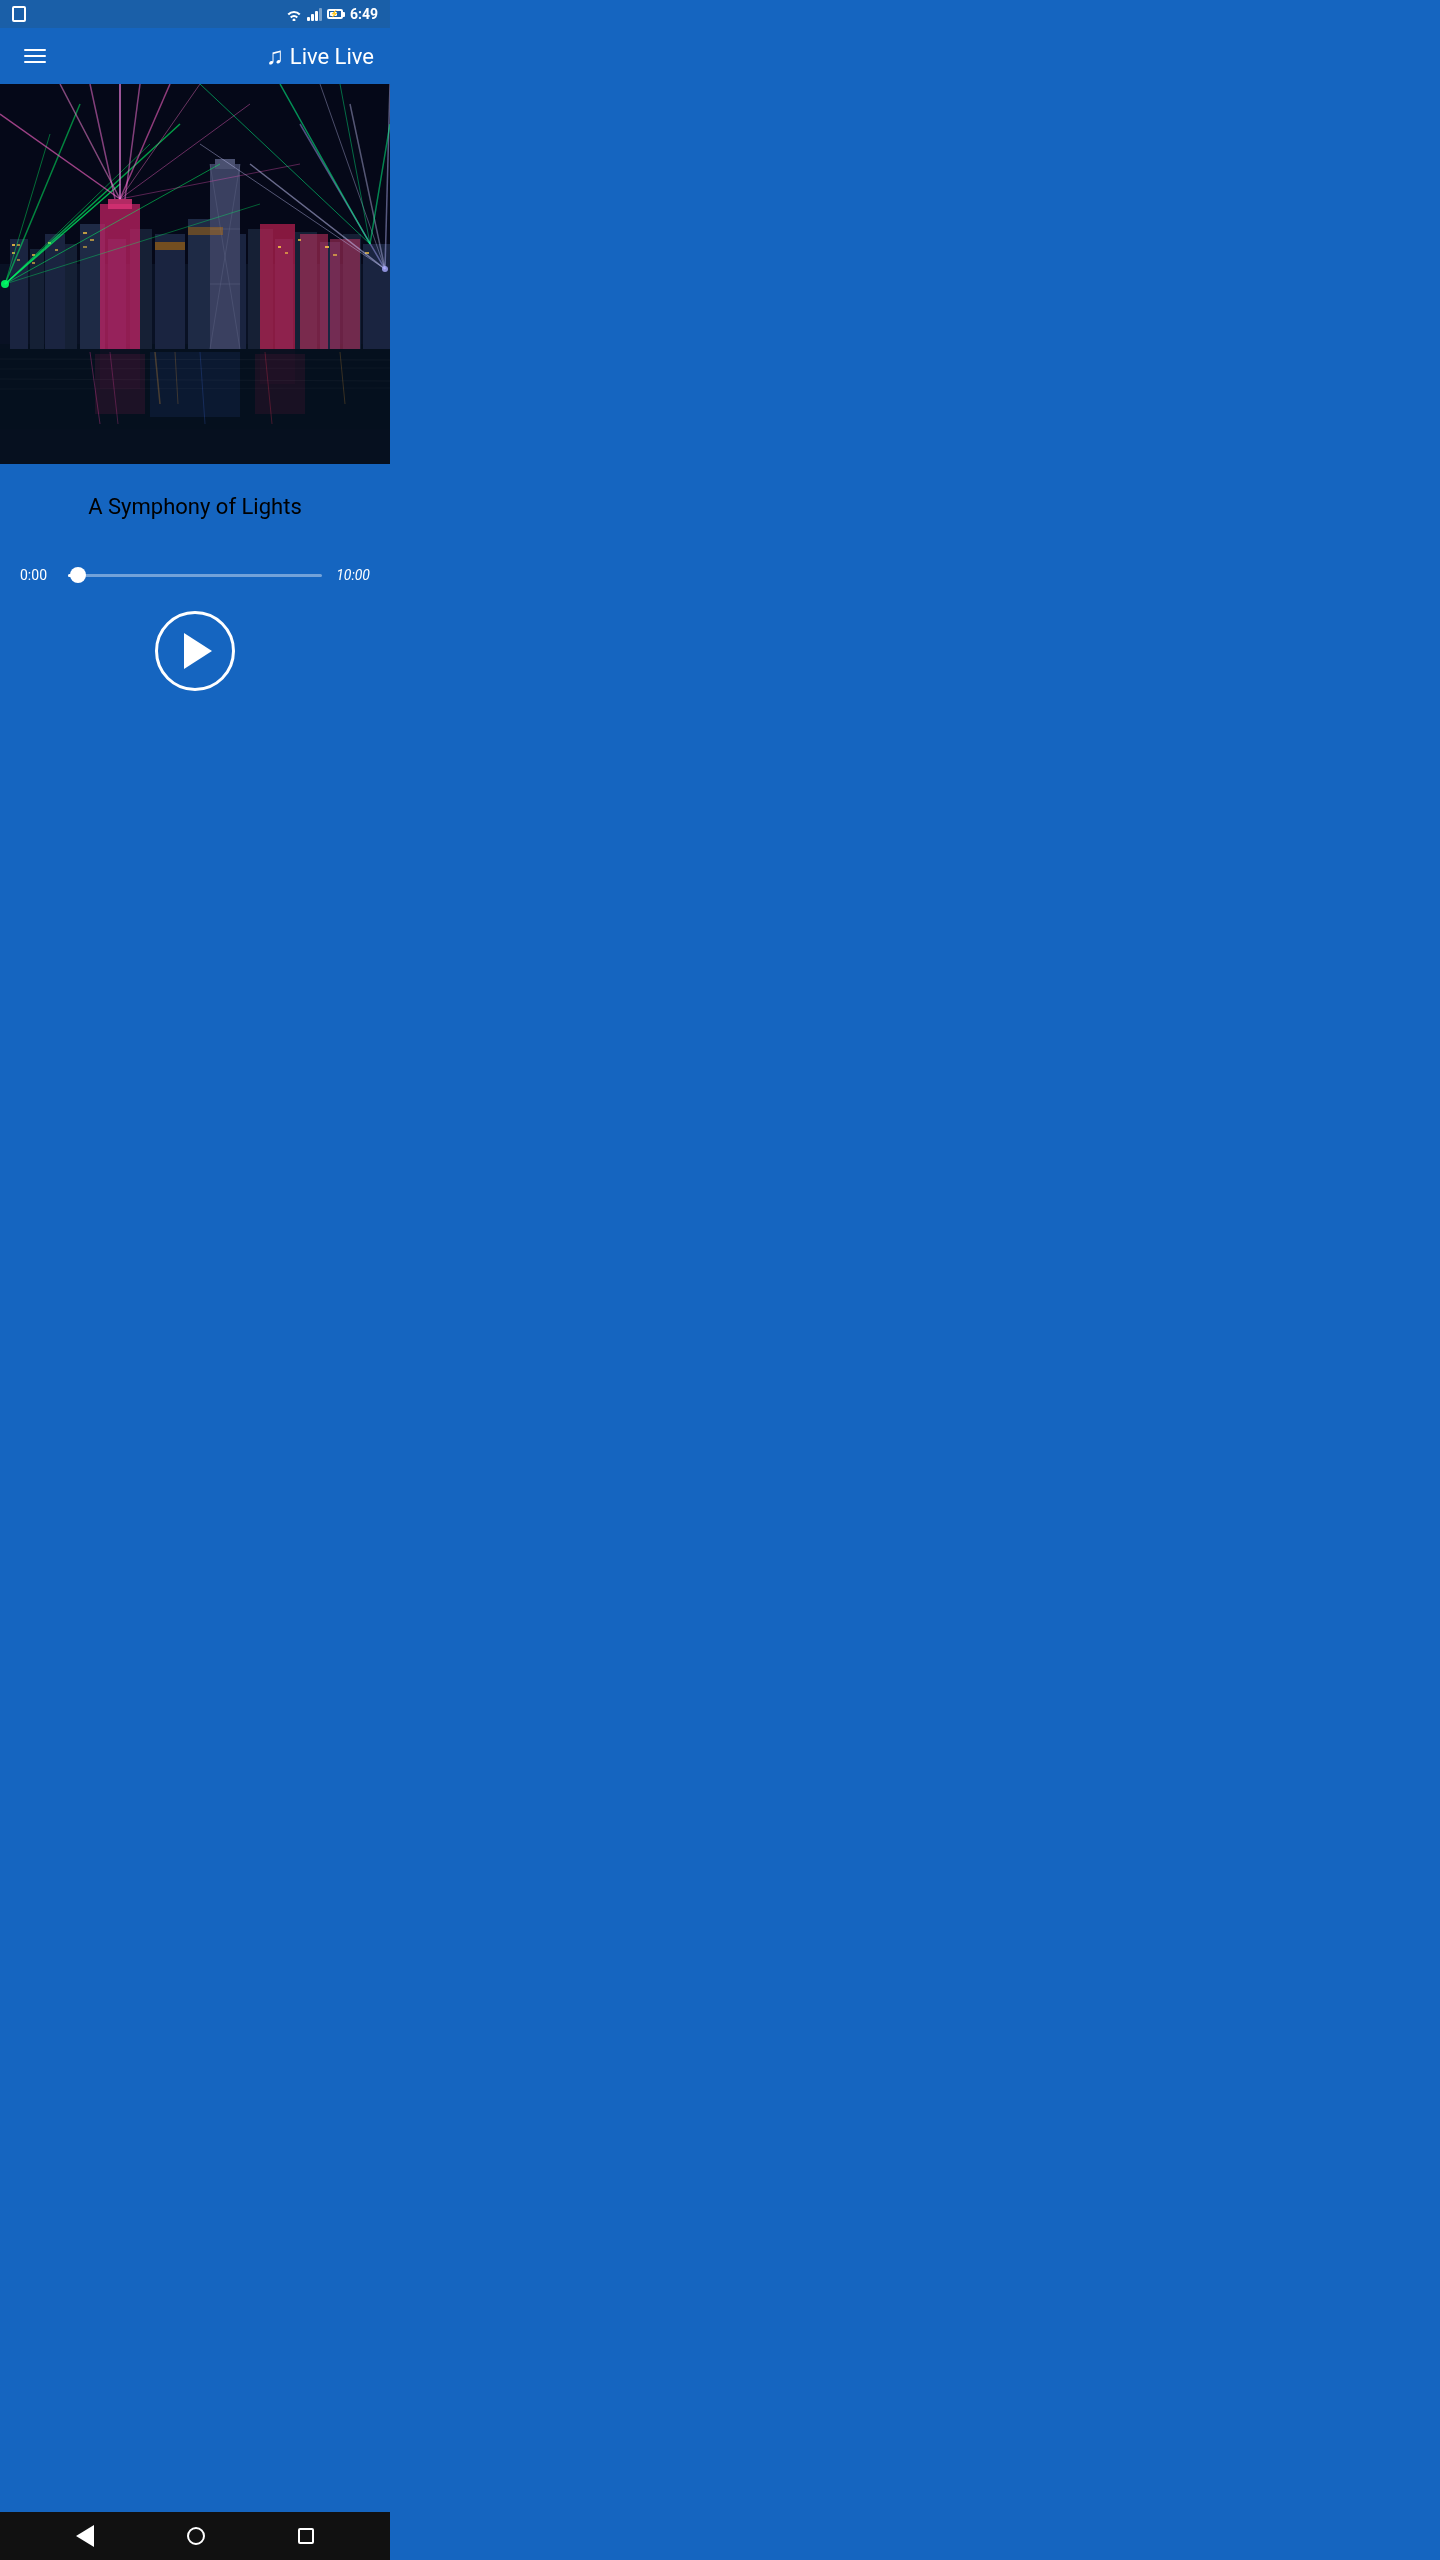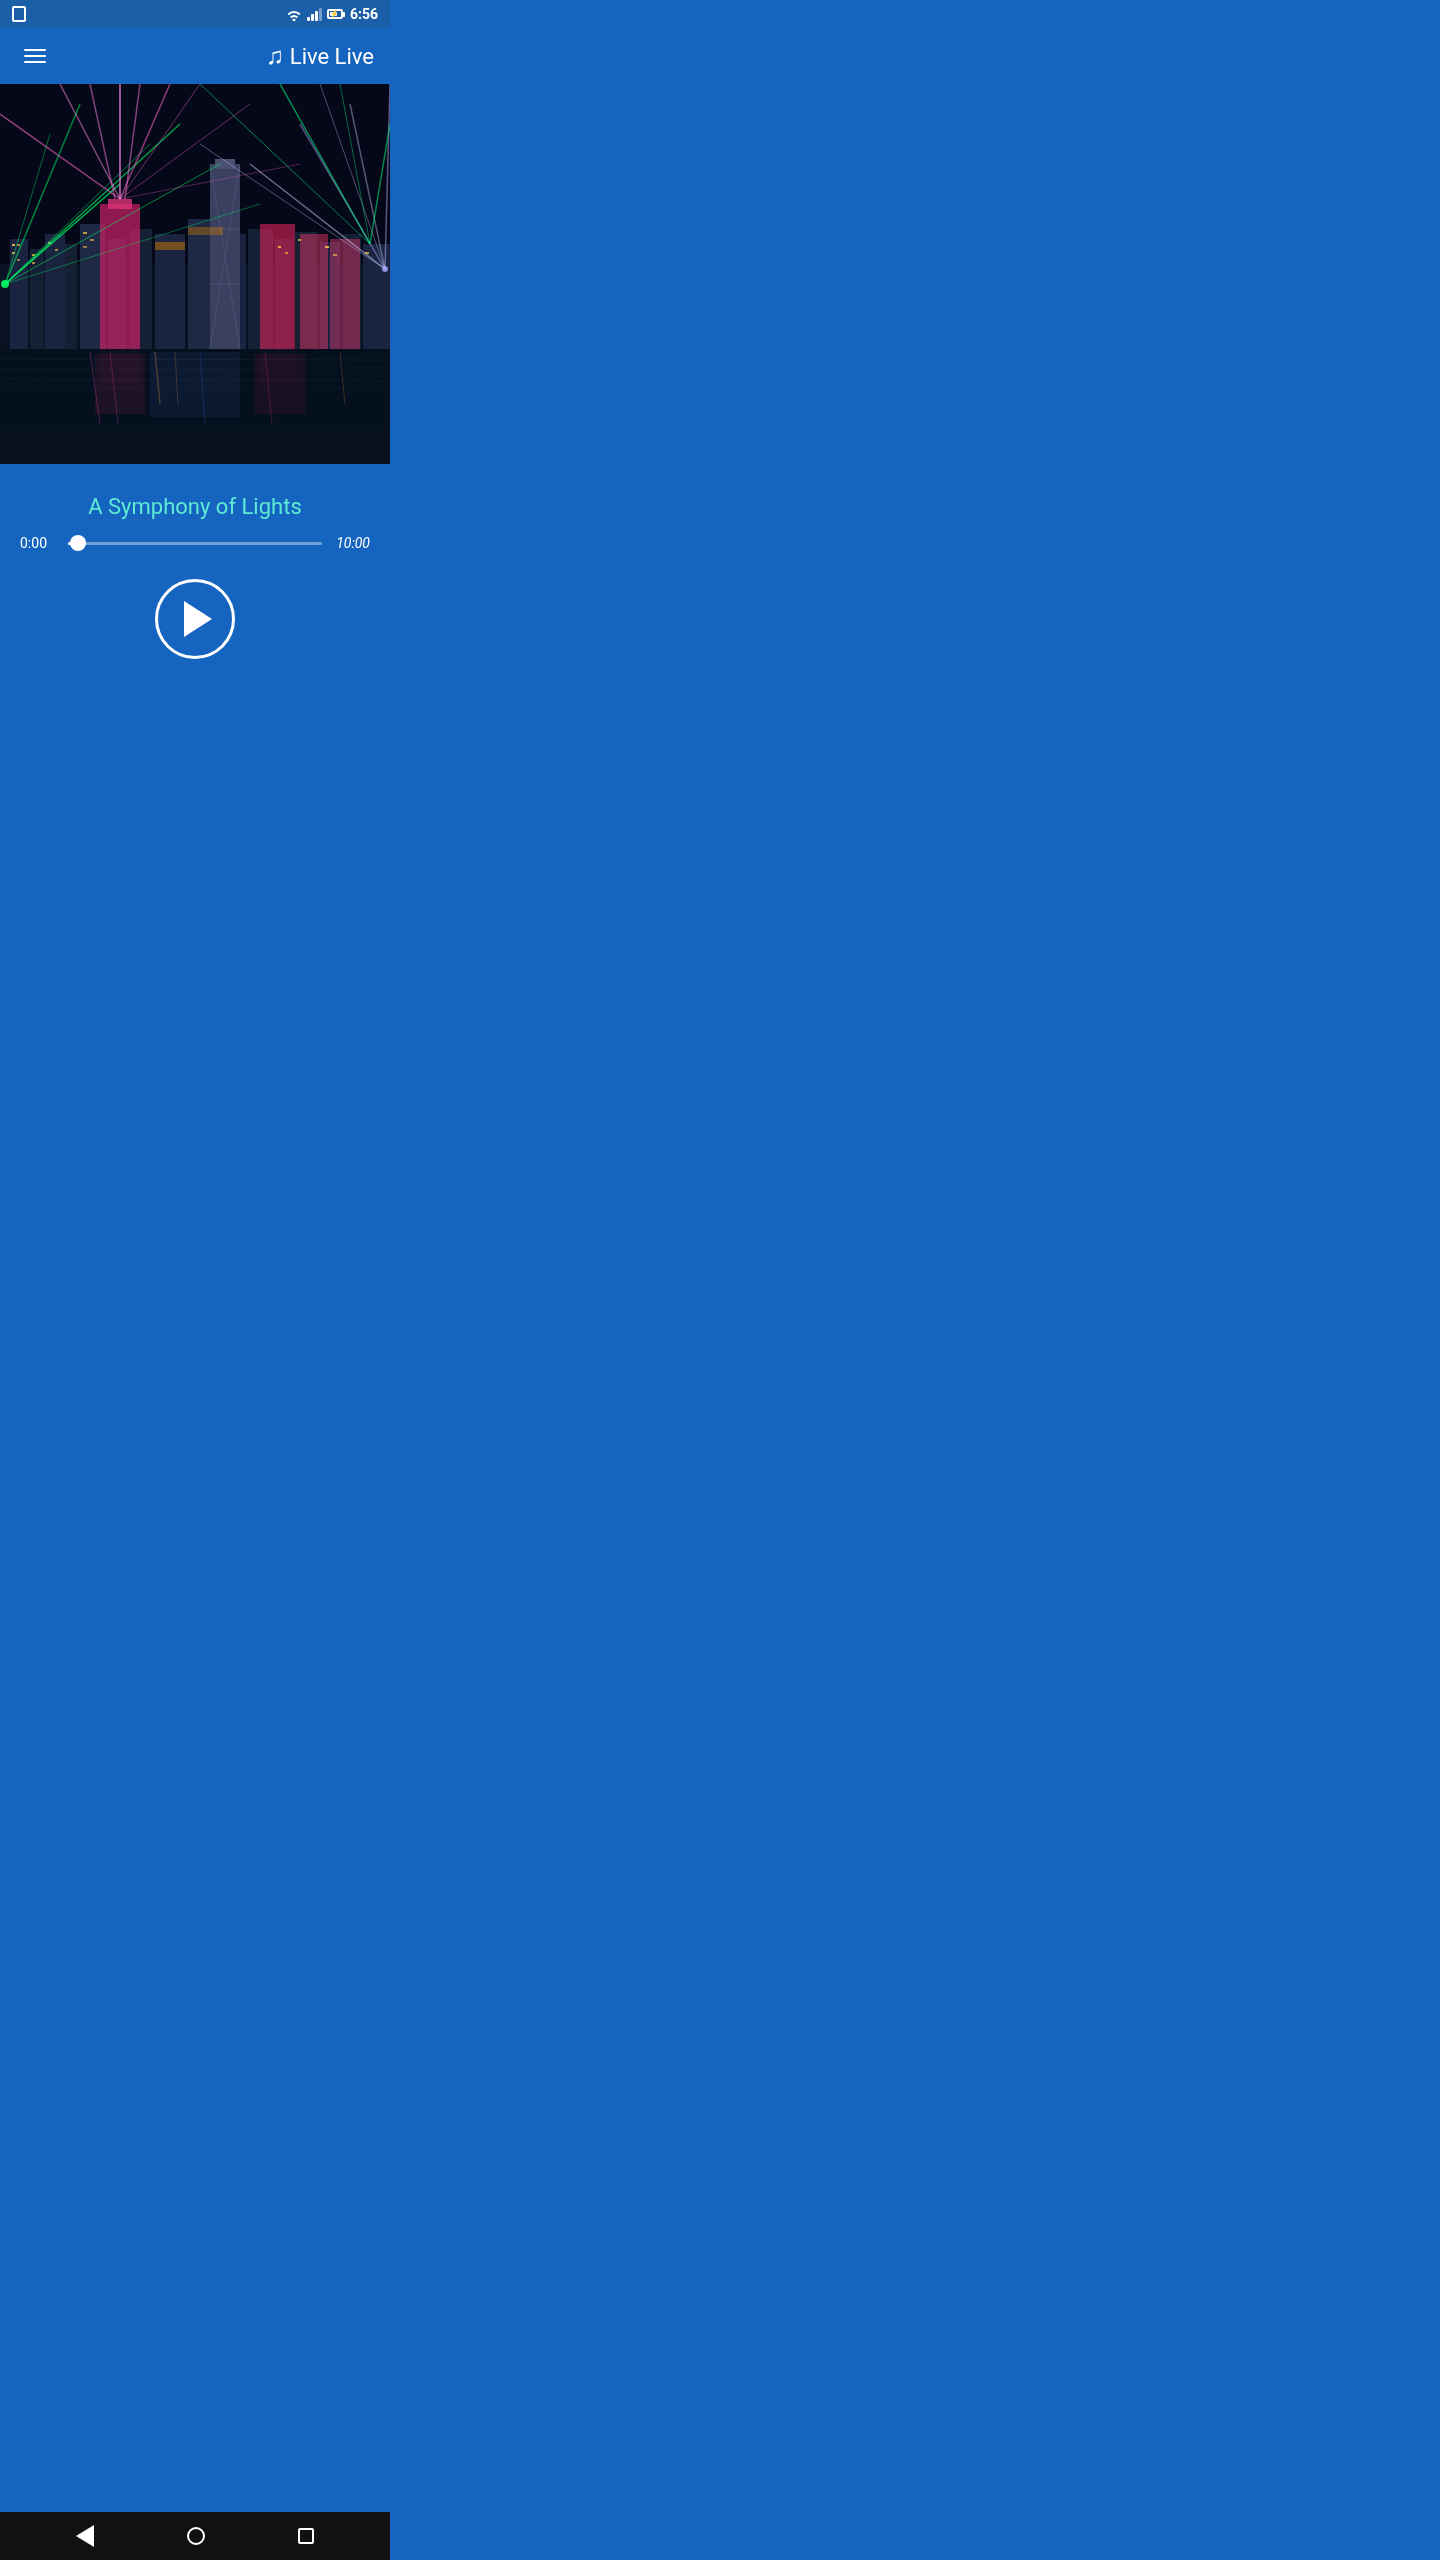--- a/index.html
+++ b/index.html
@@ -113,24 +113,24 @@
     .player-section {
       width: 100%;
       background: #1565C0;
       padding: 30px 20px 20px;
       display: flex;
       flex-direction: column;
       align-items: center;
     }
 
     .song-title {
-      color: #5eead4;
+      color: #000000;
       font-size: 22px;
       font-weight: 400;
-      margin-bottom: 16px;
+      margin-bottom: 48px;
       text-align: center;
     }
 
     
     .seek-bar-container {
       width: 100%;
       display: flex;
       align-items: center;
       gap: 12px;
       margin-bottom: 28px;
@@ -317,21 +317,21 @@
     </div>
 
     <div class="battery-icon">
       <div class="battery-body">
         <div class="battery-fill"></div>
         <span class="battery-bolt">⚡</span>
       </div>
       <div class="battery-tip"></div>
     </div>
 
-    <span>6:56</span>
+    <span>6:49</span>
   </div>
 </div>
 
 <div class="app-bar">
   <div class="hamburger">
     <span></span>
     <span></span>
     <span></span>
   </div>
   <div class="app-title">

